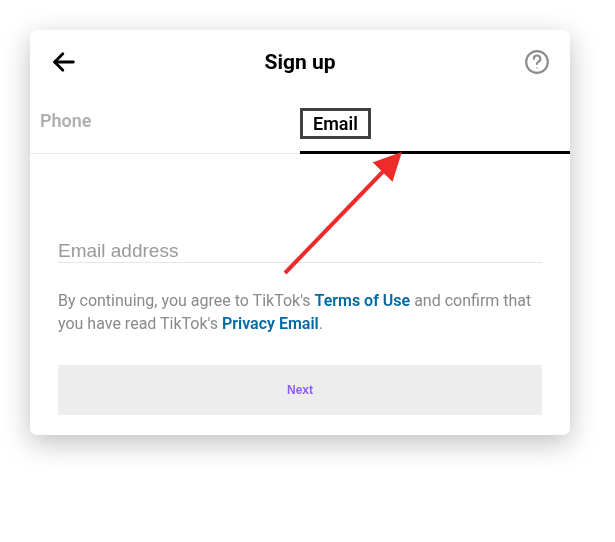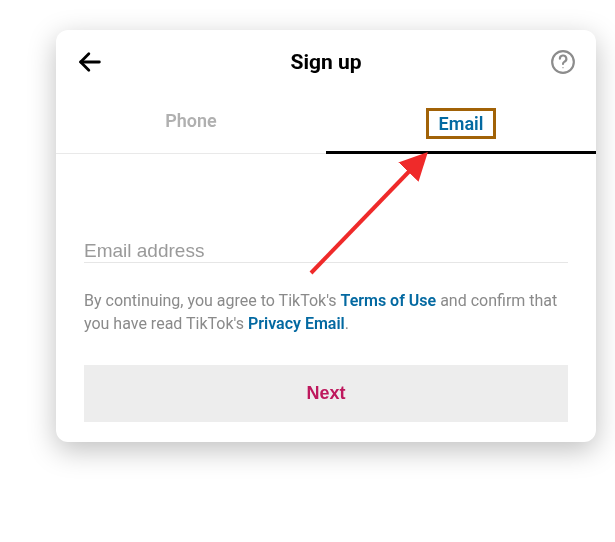--- a/index.html
+++ b/index.html
@@ -7,23 +7,22 @@
       font-family: -apple-system, BlinkMacSystemFont, "Segoe UI", Roboto, Helvetica, Arial, sans-serif;
       background: #fff;
       padding: 30px;
       width: 615px;
       height: 542px;
     }
     .card {
       width: 540px;
       background: #fff;
       box-shadow: 0 8px 28px rgba(0,0,0,0.25);
-      border-radius: 12px;
+      border-radius: 7px;
       padding-bottom: 20px;
-      margin-left: 26px;
     }
     .header {
       position: relative;
       height: 64px;
       display: flex;
       align-items: center;
       justify-content: center;
       padding: 0 16px;
     }
     .back {
@@ -46,32 +45,31 @@
       transform: translateY(-50%);
       cursor: pointer;
     }
     .help svg { display: block; }
     .tabs {
       display: flex;
       border-bottom: 1px solid #e9e9e9;
     }
     .tab {
       flex: 1;
-      text-align: center;
       padding: 14px 0;
       font-size: 18px;
       font-weight: 600;
       color: #b0b0b0;
       cursor: pointer;
       position: relative;
     }
     .tab-wrap { display: inline-block; padding: 2px 10px; }
     .tab.active .tab-wrap {
-      color: #0369a1;
-      border: 3px solid #a16207;
+      color: #000000;
+      border: 3px solid #404040;
     }
     .tab.active::after {
       content: "";
       position: absolute;
       left: 0; right: 0; bottom: -1px;
       height: 3px;
       background: #000;
     }
     .arrow-wrap {
       position: relative;
@@ -101,24 +99,24 @@
       margin-top: 26px;
       font-size: 16px;
       line-height: 1.45;
       color: #8a8a8a;
     }
     .legal .strong { color: #0369a1; font-weight: 600; }
     .next-btn {
       margin-top: 30px;
       width: 100%;
       background: #ededed;
-      color: #be185d;
+      color: #8b5cf6;
       text-align: center;
       padding: 18px 0;
-      font-size: 18px;
+      font-size: 12px;
       font-weight: 600;
       border: none;
       cursor: pointer;
     }
   </style>
 </head>
 <body>
 
 <div class="card">
 

